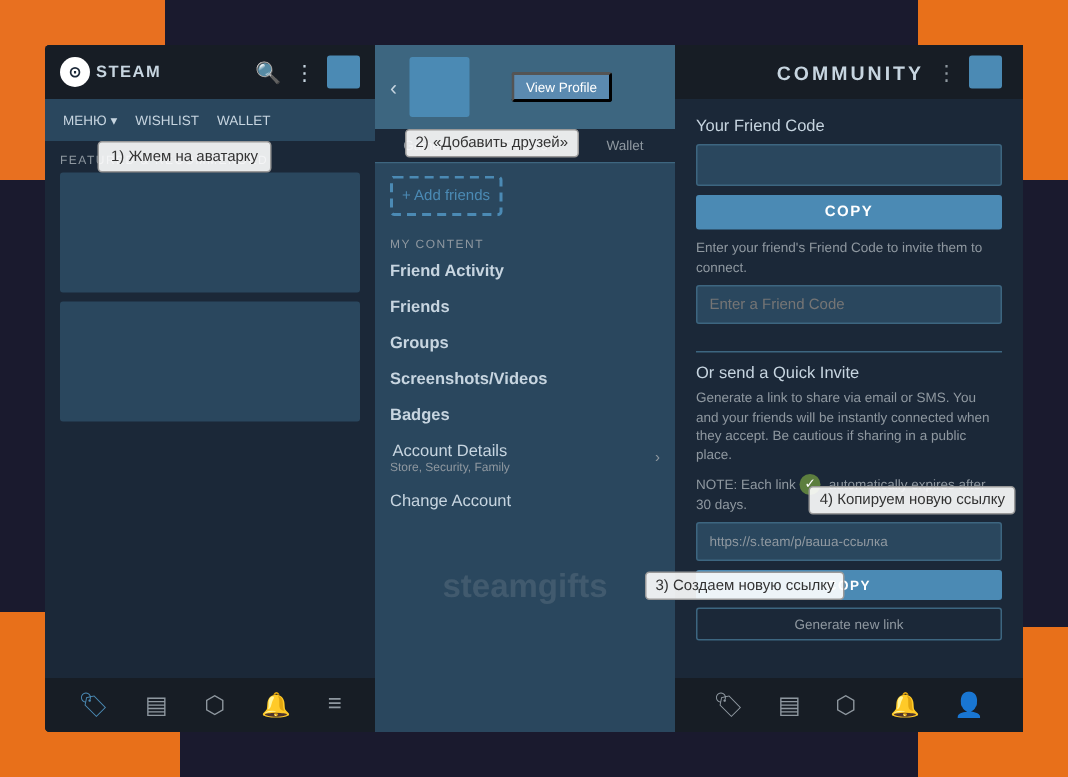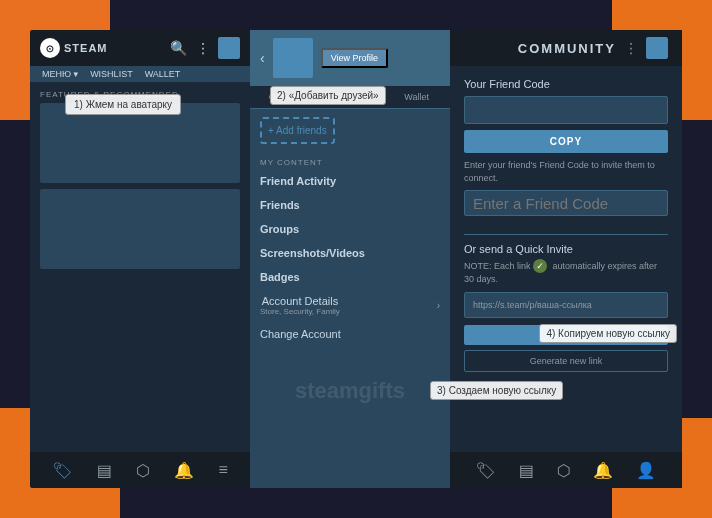--- a/index.html
+++ b/index.html
@@ -129,21 +129,21 @@
       height: 22px;
       background: #4b8ab4;
       border-radius: 2px;
     }
 
     .nav-bar {
       background: #2a475e;
       display: flex;
       padding: 4px 8px;
       gap: 4px;
-      height: 16px;
+      height: 28px;
       align-items: center;
     }
 
     .nav-item {
       color: #c7d5e0;
       font-size: 9px;
       text-transform: uppercase;
       padding: 2px 4px;
       cursor: pointer;
     }
@@ -239,20 +239,21 @@
       flex-shrink: 0;
     }
 
     .view-profile-btn {
       background: #5b8ab0;
       color: #fff;
       font-size: 9px;
       padding: 3px 8px;
       border-radius: 2px;
       cursor: pointer;
+      margin-left: 20px;
     }
 
     .annotation-2 {
       background: rgba(255,255,255,0.9);
       color: #333;
       font-size: 10px;
       padding: 3px 6px;
       border-radius: 3px;
       position: absolute;
       top: 56px;
@@ -429,21 +430,21 @@
       line-height: 1.4;
       margin-bottom: 6px;
     }
 
     .enter-code-input {
       background: #2a475e;
       border: 1px solid #3d6680;
       color: #8f98a0;
       width: 100%;
       padding: 6px 8px;
-      font-size: 15px;
+      font-size: 10px;
       border-radius: 2px;
       margin-bottom: 10px;
       height: 26px;
     }
 
     .divider {
       border: none;
       border-top: 1px solid #3d6680;
       margin: 8px 0;
     }
@@ -655,20 +656,21 @@
       <div class="section-title">Your Friend Code</div>
       <input class="friend-code-input" type="text" placeholder="" style="">
       <button class="copy-btn">COPY</button>
       <p class="small-text">Enter your friend's Friend Code to invite them to connect.</p>
       <input class="enter-code-input" type="text" placeholder="Enter a Friend Code" style="">
 
       <hr class="divider">
 
       
       <div class="quick-invite-title">Or send a Quick Invite</div>
+      <p class="quick-invite-text">Generate a link to share via email or SMS. You and your friends will be instantly connected when they accept. Be cautious if sharing in a public place.</p>
 
       <p class="note-text">
         NOTE: Each link <span class="check-circle">✓</span> automatically expires after 30 days.
       </p>
 
       
       <div style="position:relative;">
         <input class="link-url" type="text" value="https://s.team/p/ваша-ссылка" placeholder="https://s.team/p/ваша-ссылка" style="">
         <button class="copy-btn-2">COPY</button>
       </div>

